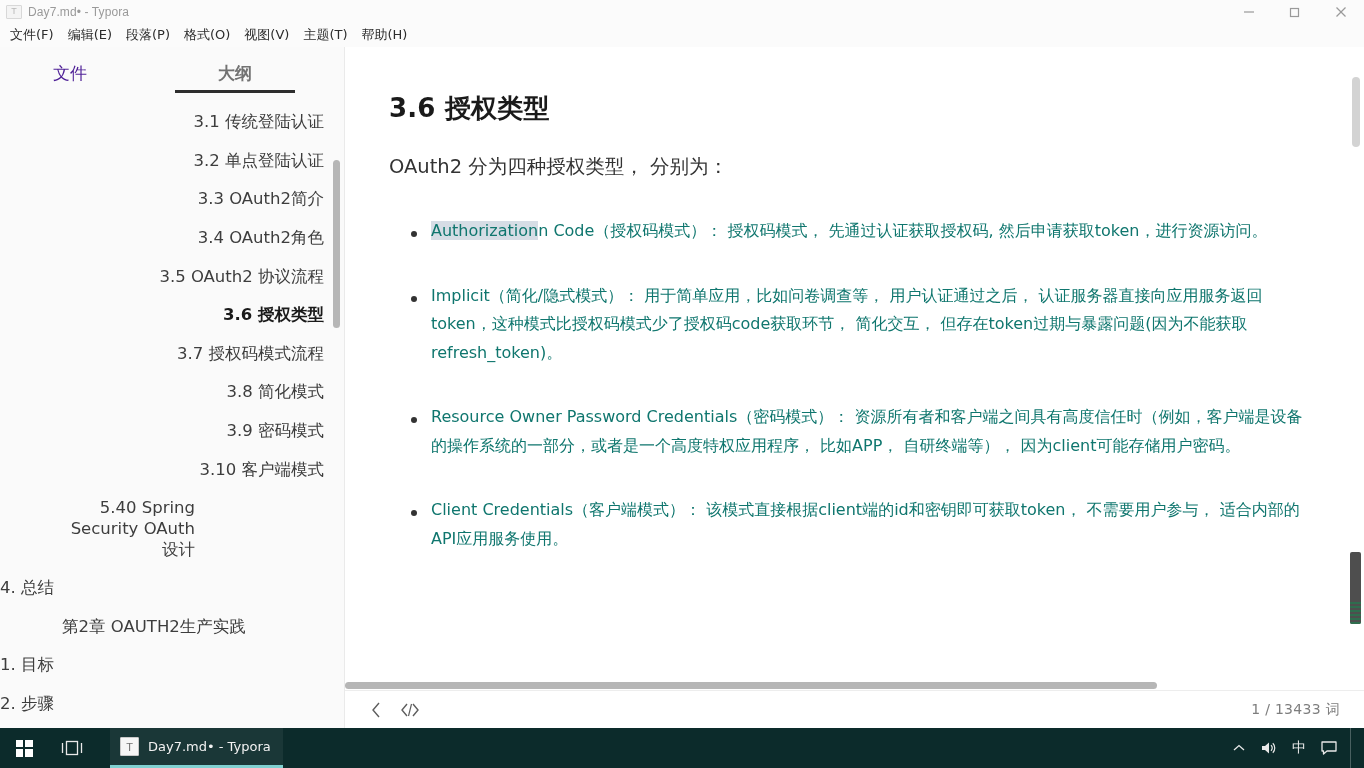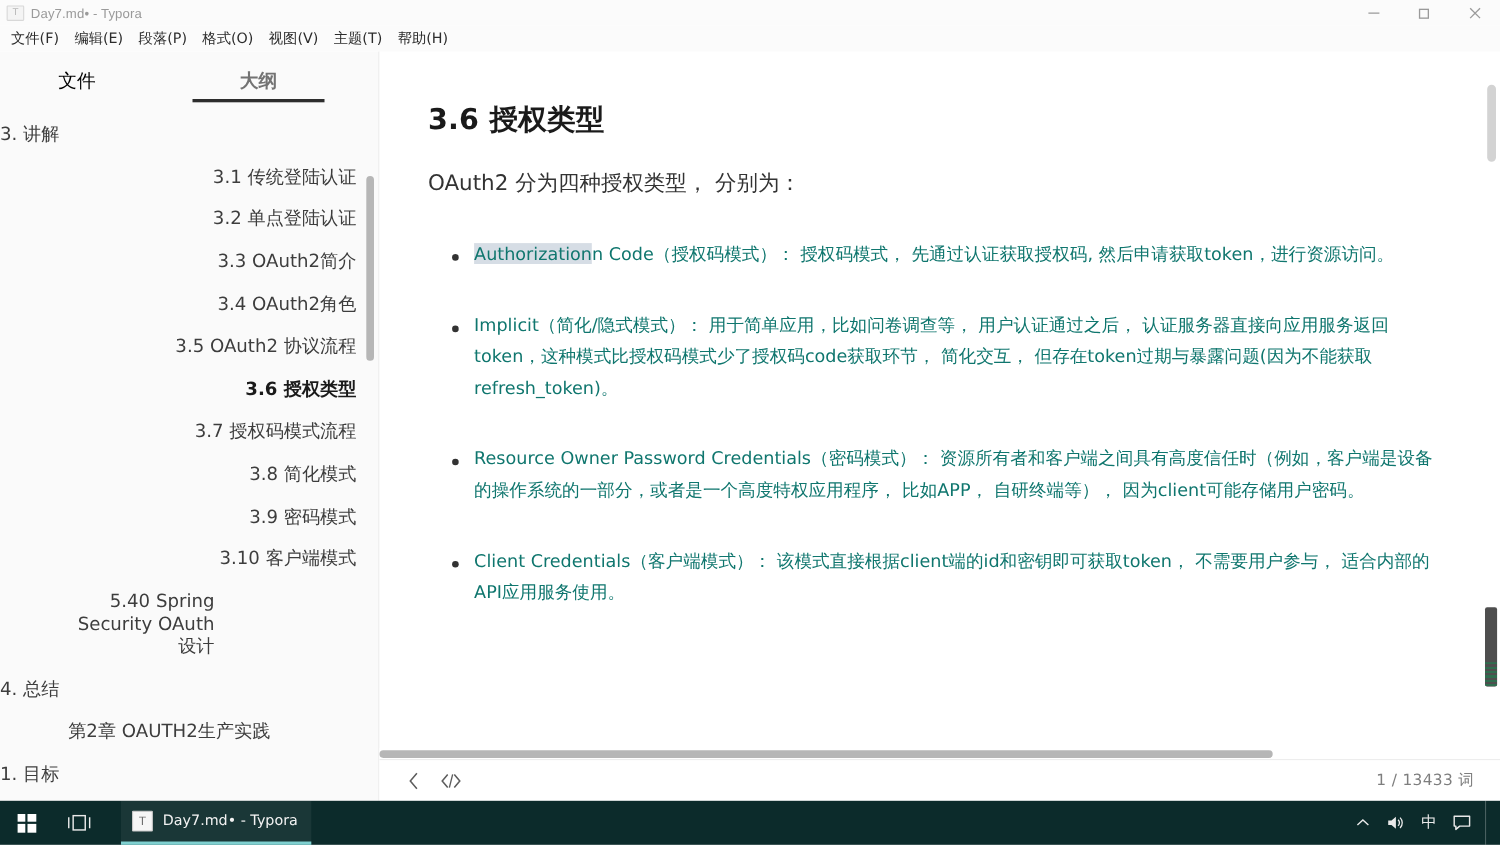--- a/index.html
+++ b/index.html
@@ -80,21 +80,21 @@
     position: relative;
   }
   #sidebar-tabs {
     height: 48px; min-height: 48px;
     display: flex; align-items: flex-end;
     padding: 0 0 0 0;
     position: relative;
   }
   .side-tab {
     font-size: 17px;
-    color: #000000;
+    color: #4c1d95;
     padding-bottom: 10px;
     position: relative;
     text-align: center;
     font-family: "DejaVu Sans", "Liberation Sans", sans-serif;
   }
   .side-tab.tab-files { width: 120px; margin-left: 10px; }
   .side-tab.tab-outline { width: 150px; margin-left: 30px; color: #737373; font-weight: bold; }
   .side-tab.tab-outline::after {
     content: ""; position: absolute;
     left: 15px; right: 15px; bottom: 2px;
@@ -333,21 +333,20 @@
   </div>
 
   <div id="app-body">
 
     <div id="sidebar">
       <div id="sidebar-tabs">
         <div class="side-tab tab-files">文件</div>
         <div class="side-tab tab-outline">大纲</div>
       </div>
       <div id="outline-list">
-        <div class="outline-item lvl-0">3. 讲解</div>
         <div class="outline-item lvl-1">3.1 传统登陆认证</div>
         <div class="outline-item lvl-1">3.2 单点登陆认证</div>
         <div class="outline-item lvl-1">3.3 OAuth2简介</div>
         <div class="outline-item lvl-1">3.4 OAuth2角色</div>
         <div class="outline-item lvl-1">3.5 OAuth2 协议流程</div>
         <div class="outline-item lvl-1 active">3.6 授权类型</div>
         <div class="outline-item lvl-1">3.7 授权码模式流程</div>
         <div class="outline-item lvl-1">3.8 简化模式</div>
         <div class="outline-item lvl-1">3.9 密码模式</div>
         <div class="outline-item lvl-1">3.10 客户端模式</div>

